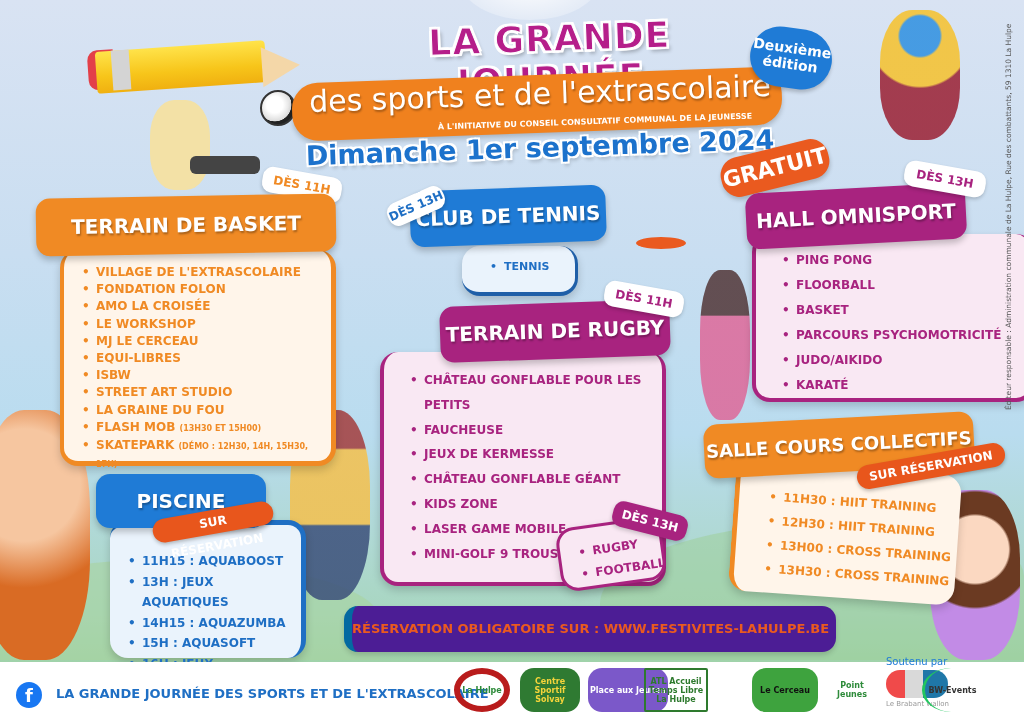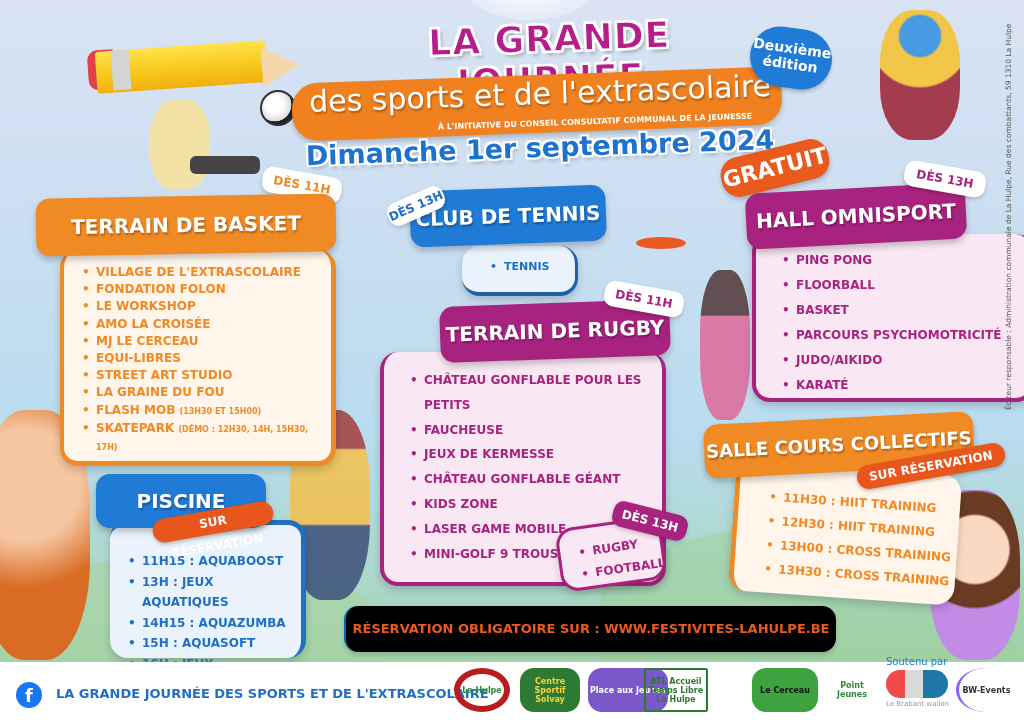--- a/index.html
+++ b/index.html
@@ -124,22 +124,22 @@
 
   
   .piscine-hdr { left: 96px; top: 474px; width: 170px; height: 54px; line-height: 54px; font-size: 20px; text-align: center; }
   .piscine-panel { left: 110px; top: 520px; width: 196px; height: 138px; background: #eaf3fc; border-right: 5px solid #1f6fc4; border-top: 5px solid #1f6fc4; padding: 26px 0 0 18px; }
   .piscine-panel li { color: #1f6fc4; font-size: 12px; line-height: 20.5px; }
   .piscine-resa { left: 152px; top: 510px; width: 122px; height: 24px; line-height: 24px; transform: rotate(-10deg); }
 
   
   .resa-bar {
     left: 344px; top: 606px; width: 492px; height: 46px;
-    background: #000000; border-left: 2px solid #0369a1; border-radius: 14px;
-    color: #ea5a1f; font-weight: bold; font-size: 13px; line-height: 46px; text-align: center;
+    background: #4c1d95; border-left: 8px solid #0369a1; border-radius: 14px;
+    color: #ea5a1f; font-weight: bold; font-size: 13px; line-height: 46px; text-align: left;
     box-shadow: 0 3px 5px rgba(0,0,0,.15);
   }
 
   
   .footer { left: 0; top: 662px; width: 1024px; height: 62px; background: #ffffff; }
   .fb-icon { left: 16px; top: 682px; width: 26px; height: 26px; border-radius: 50%; background: #1877f2; color: #fff; font-weight: bold; font-size: 18px; text-align: center; line-height: 28px; }
   .fb-text { left: 56px; top: 686px; font-size: 13px; font-weight: bold; color: #1f6fc4; }
   .logo { position: absolute; top: 668px; height: 44px; border-radius: 14px; display: flex; align-items: center; justify-content: center; font-size: 8px; font-weight: bold; text-align: center; }
   .soutenu { left: 886px; top: 656px; font-size: 10px; color: #1f7bd6; }
   .brabant-cap { left: 886px; top: 700px; font-size: 7px; color: #999; }
@@ -179,24 +179,25 @@
 <div class="abs title-initiative">À L'INITIATIVE DU CONSEIL CONSULTATIF COMMUNAL DE LA JEUNESSE</div>
 <div class="abs title-date">Dimanche 1er septembre 2024</div>
 <div class="abs edition">Deuxième édition</div>
 <div class="abs gratuit">GRATUIT</div>
 
 <div class="badge basket-badge">DÈS 11H</div>
 <div class="panel basket-panel">
   <ul>
     <li><span>VILLAGE DE L'EXTRASCOLAIRE</span></li>
     <li><span>FONDATION FOLON</span></li>
+    <li><span>AMO LA CROISÉE</span></li>
     <li><span>LE WORKSHOP</span></li>
-    <li><span>AMO LA CROISÉE</span></li>
     <li><span>MJ LE CERCEAU</span></li>
     <li><span>EQUI-LIBRES</span></li>
+    <li><span>ISBW</span></li>
     <li><span>STREET ART STUDIO</span></li>
     <li><span>LA GRAINE DU FOU</span></li>
     <li><span>FLASH MOB</span> <small>(13H30 ET 15H00)</small></li>
     <li><span>SKATEPARK</span> <small>(DÉMO : 12H30, 14H, 15H30, 17H)</small></li>
   </ul>
 </div>
 <div class="hdr orange basket-hdr">TERRAIN DE BASKET</div>
 
 <div class="panel tennis-panel">
   <ul>
@@ -273,13 +274,13 @@
 
 <div class="logo" style="left:454px;width:56px;color:#2e8b3a;border:6px solid #b91c1c;border-radius:50%;">La Hulpe</div>
 <div class="logo" style="left:520px;width:60px;background:#2f7a32;color:#f5d43a;">Centre Sportif Solvay</div>
 <div class="logo" style="left:588px;width:80px;background:#7b58c9;color:#fff;">Place aux Jeunes</div>
 <div class="logo" style="left:644px;width:64px;border:2px solid #2e7a2e;color:#2e7a2e;border-radius:2px;">ATL Accueil Temps Libre La Hulpe</div>
 <div class="logo" style="left:752px;width:66px;background:#3ea33e;color:#111;">Le Cerceau</div>
 <div class="logo" style="left:824px;width:56px;color:#2e8b3a;">Point Jeunes</div>
 <div class="abs soutenu">Soutenu par</div>
 <div class="logo" style="left:886px;top:670px;width:62px;height:28px;background:linear-gradient(90deg,#f04a4a 0 30%,#d9d9d9 30% 60%,#1f77a8 60%);"></div>
 <div class="abs brabant-cap">Le Brabant wallon</div>
-<div class="logo" style="left:956px;width:58px;border-left:3px solid #8b5cf6;border-radius:50% 0 0 50%;color:#333;">BW-Events</div>
+<div class="logo" style="left:922px;width:58px;border-left:3px solid #22c55e;border-radius:50% 0 0 50%;color:#333;">BW-Events</div>
 
 </body></html>

